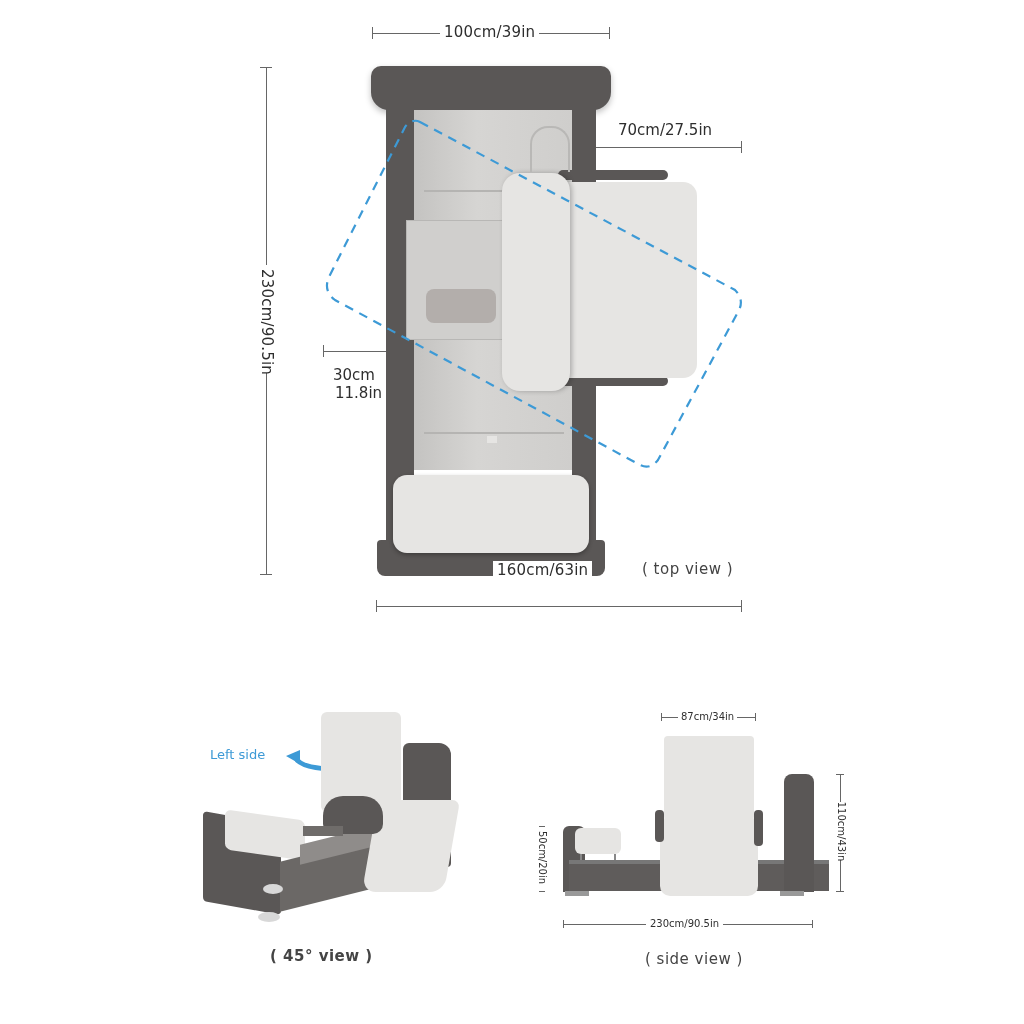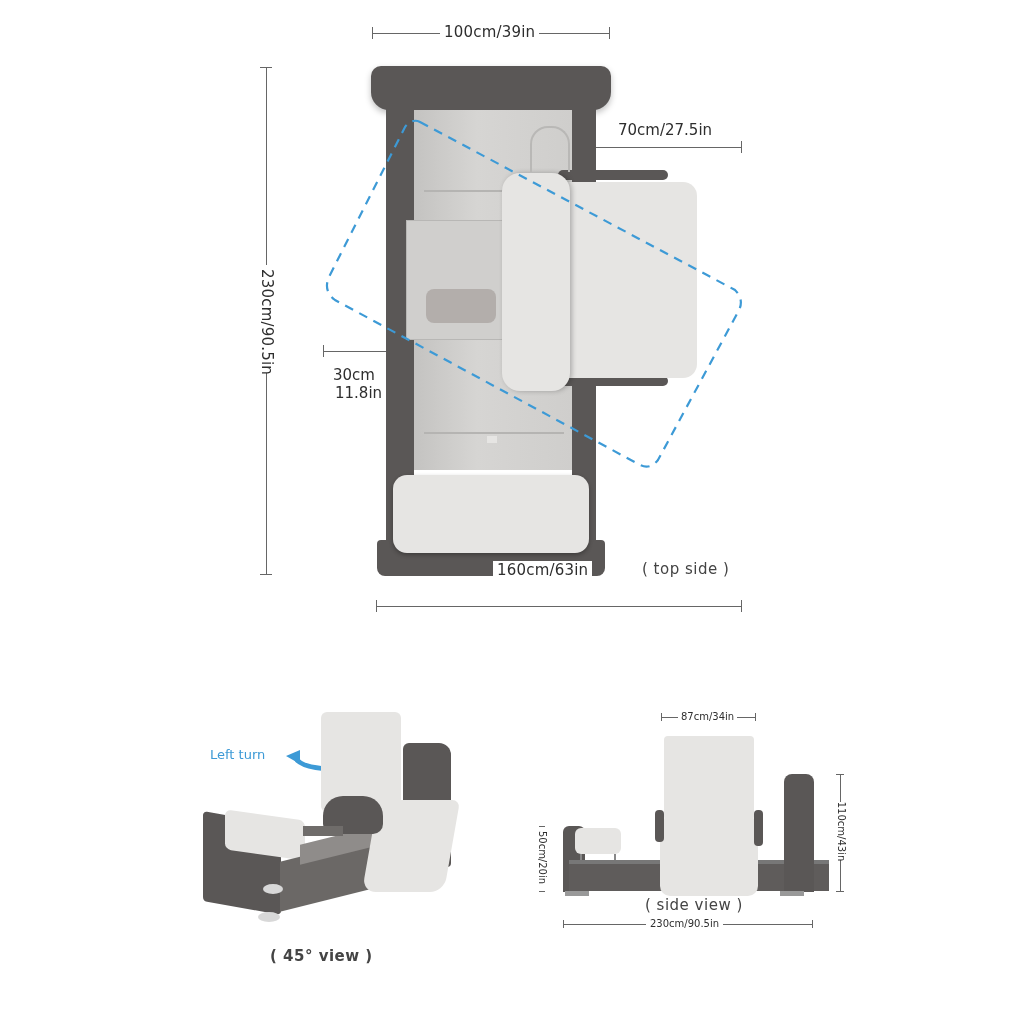--- a/index.html
+++ b/index.html
@@ -83,25 +83,25 @@
     <path d="M420 122 L735 290 Q745 300 738 312 L658 460 Q650 470 640 465 L335 300 Q322 290 330 275 L405 127 Q412 118 420 122 Z" fill="none" stroke="#3d9ad6" stroke-width="2.2" stroke-dasharray="9 7"></path>
   </svg>
 
   <div>
     <div class="tick-v" style="left:376px;top:600px;"></div>
     <div class="hline" style="left:376px;top:606px;width:366px;"></div>
     <div class="tick-v" style="left:741px;top:600px;"></div>
     <span class="abs dim-text" style="left:493px;top:561px;">160cm/63in</span>
   </div>
 
-  <span class="abs view-label" style="left:642px;top:560px;">( top side )</span>
+  <span class="abs view-label" style="left:642px;top:560px;">( top view )</span>
 </div>
 
 <div>
-  <span class="abs" style="left:210px;top:747px;font-size:13px;color:#3d9ad6;">Left turn</span>
+  <span class="abs" style="left:210px;top:747px;font-size:13px;color:#3d9ad6;">Left side</span>
   <svg width="1024" height="1024">
     <path d="M296 758 Q300 770 355 770" fill="none" stroke="#3d9ad6" stroke-width="5" stroke-linecap="round"></path>
     <path d="M286 756 L300 750 L300 764 Z" fill="#3d9ad6"></path>
   </svg>
 
   <div class="abs fabric-dark" style="left:203px;top:818px;width:78px;height:90px;transform:skewY(10deg);border-radius:4px;"></div>
   <div class="abs fabric-light" style="left:225px;top:815px;width:80px;height:40px;transform:skewY(8deg);border-radius:6px;"></div>
   <div class="abs" style="left:280px;top:848px;width:110px;height:50px;background:#6b6866;transform:skewY(-14deg);"></div>
   <div class="abs" style="left:300px;top:833px;width:95px;height:20px;background:#8f8c8a;transform:skewY(-14deg);"></div>
   <div class="abs" style="left:263px;top:884px;width:20px;height:10px;background:#d8d8d8;border-radius:50%;"></div>
@@ -155,14 +155,14 @@
     <span class="abs dim-small" style="left:809px;top:826px;transform:rotate(90deg);width:64px;text-align:center;">110cm/43in</span>
   </div>
 
   <div>
     <div class="abs" style="left:563px;top:920px;width:1px;height:8px;background:#666;"></div>
     <div class="hline" style="left:563px;top:924px;width:250px;"></div>
     <div class="abs" style="left:812px;top:920px;width:1px;height:8px;background:#666;"></div>
     <span class="abs dim-small" style="left:646px;top:918px;background:#fff;padding:0 4px;">230cm/90.5in</span>
   </div>
 
-  <span class="abs view-label" style="left:645px;top:896px;">( side view )</span>
+  <span class="abs view-label" style="left:645px;top:950px;">( side view )</span>
 </div>
 
 </body></html>

